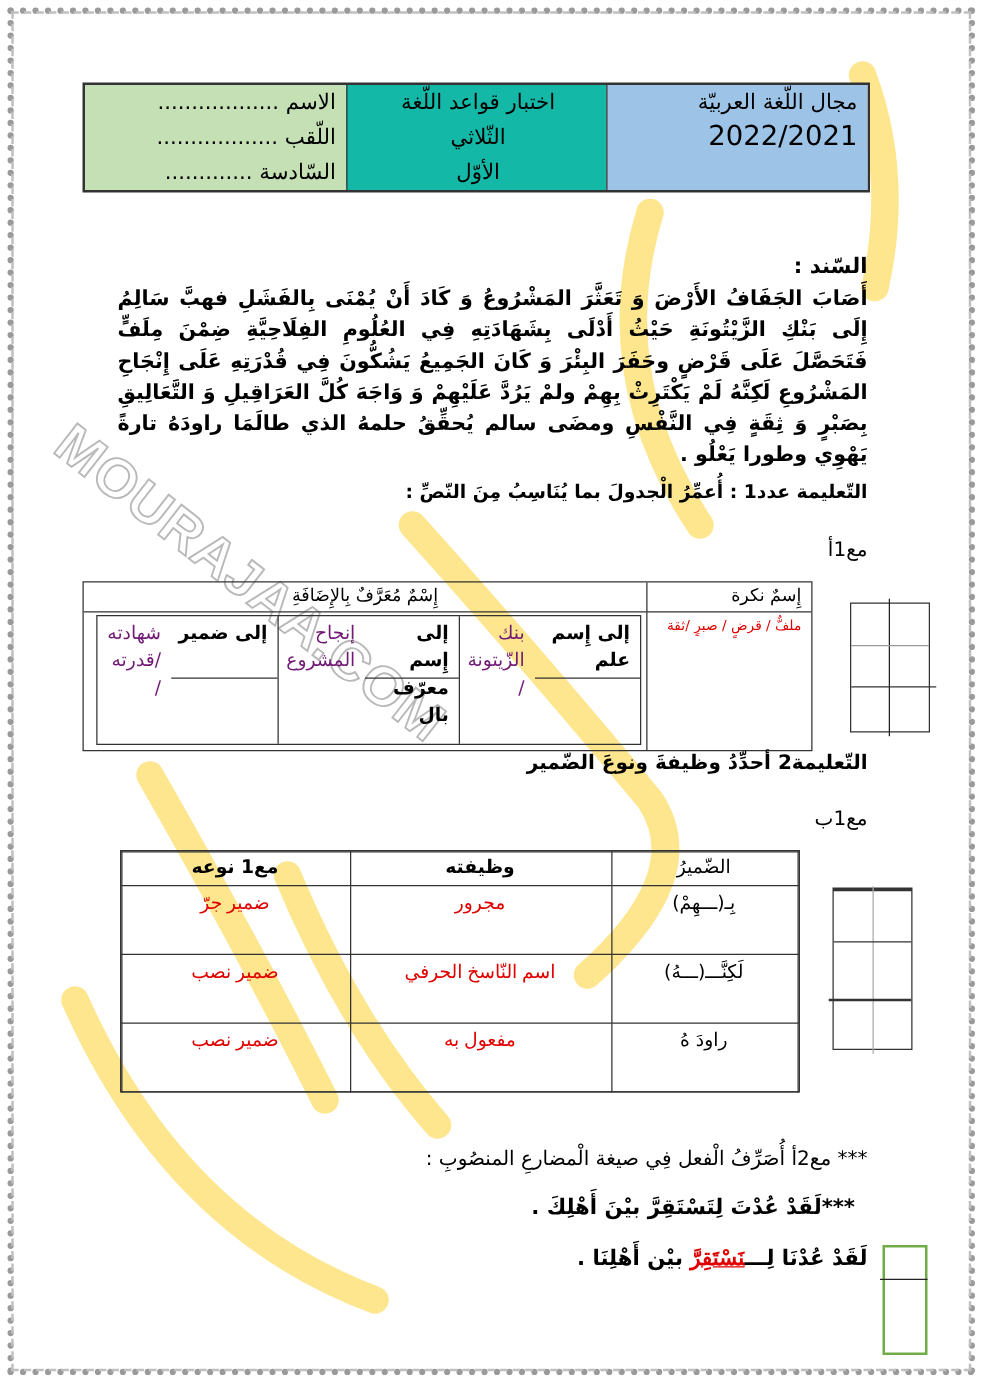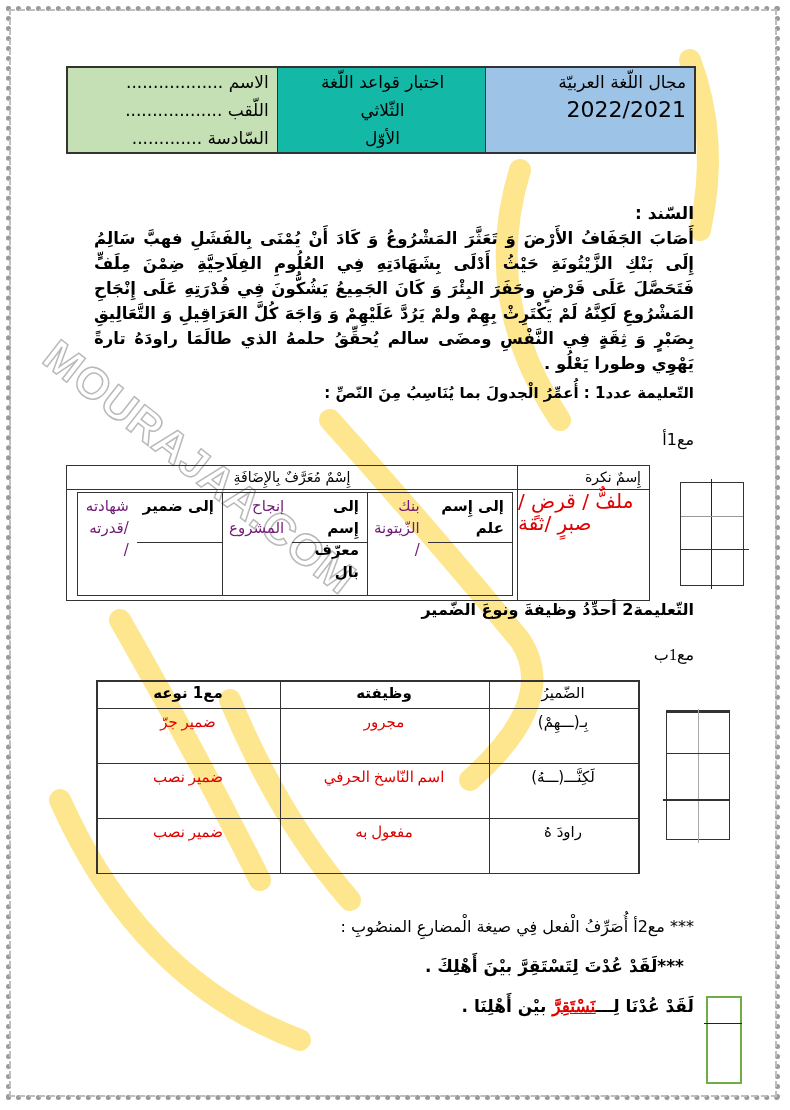--- a/index.html
+++ b/index.html
@@ -23,33 +23,33 @@
   .hc-peach { width:210px; background:#14b8a6; text-align:center; border-left:1.5px solid #333;padding-left:10px; }
   .hc-green { width:210px; background:#c5e0b4; }
   
   .label { position:absolute; direction:rtl; text-align:right; }
   .sanad-title { right:96px; top:203px; font-size:17px; font-weight:bold; }
   .sanad { position:absolute; right:96px; top:226px; width:600px; direction:rtl; text-align:justify;
            font-size:16.5px; font-weight:bold; line-height:25px; }
   .instr1 { right:96px; top:384px; font-size:15px; font-weight:bold; }
   .ma1a { right:96px; top:430px; font-size:16px; }
   .instr2 { right:96px; top:600px; font-size:16px; font-weight:bold; }
-  .ma1b { right:96px; top:645px; font-size:16px;font-family:Liberation Serif, serif; }
+  .ma1b { right:96px; top:645px; font-size:16px; }
   .ma2a { right:96px; top:917px; font-size:16px; }
   .ex1 { right:106px; top:956px; font-size:17px; font-weight:bold; }
   .ans1 { right:96px; top:996px; font-size:17px; font-weight:bold; }
   .red { color:#e00000;font-family:Liberation Serif, serif; }
   
   .t1 { position:absolute; left:66px; top:465px; width:584px; height:136px; border:1.5px solid #333;
         box-sizing:border-box; direction:rtl; }
   .t1-nakira-h { position:absolute; right:0; top:0; width:132px; height:24px; border-left:1.5px solid #333;
         border-bottom:1.5px solid #333; box-sizing:border-box; text-align:right; padding-right:8px;
         font-size:14px; line-height:22px; }
   .t1-nakira-v { position:absolute; right:0; top:24px; width:132px; height:110px; border-left:1.5px solid #333;
-        box-sizing:border-box; text-align:left; padding-right:8px; font-size:20px; line-height:22px; color:#e00000; }
+        box-sizing:border-box; text-align:right; padding-right:8px; font-size:11px; line-height:22px; color:#e00000; }
   .t1-idafa-h { position:absolute; right:132px; top:0; width:450px; height:24px; border-bottom:1.5px solid #333;
         box-sizing:border-box; text-align:center; font-size:14px; line-height:22px; }
   .t1-inner { position:absolute; right:136px; top:26px; width:436px; height:104px; border:1.5px solid #333;
         box-sizing:border-box; display:flex; flex-direction:row; }
   .t1-col { flex:1; border-left:1.5px solid #333; box-sizing:border-box; display:flex; flex-direction:row; }
   .t1-col:last-child { border-left:none; }
   .t1-sub-h { height:50px; border-bottom:1.5px solid #333; box-sizing:border-box; text-align:right; padding:2px 8px 0 6px;
         font-size:15px; font-weight:bold; line-height:22px; }
   .t1-sub-v { flex:1; text-align:right; padding:2px 8px 0 6px; font-size:15px; color:#701a75; line-height:22px; }
   

